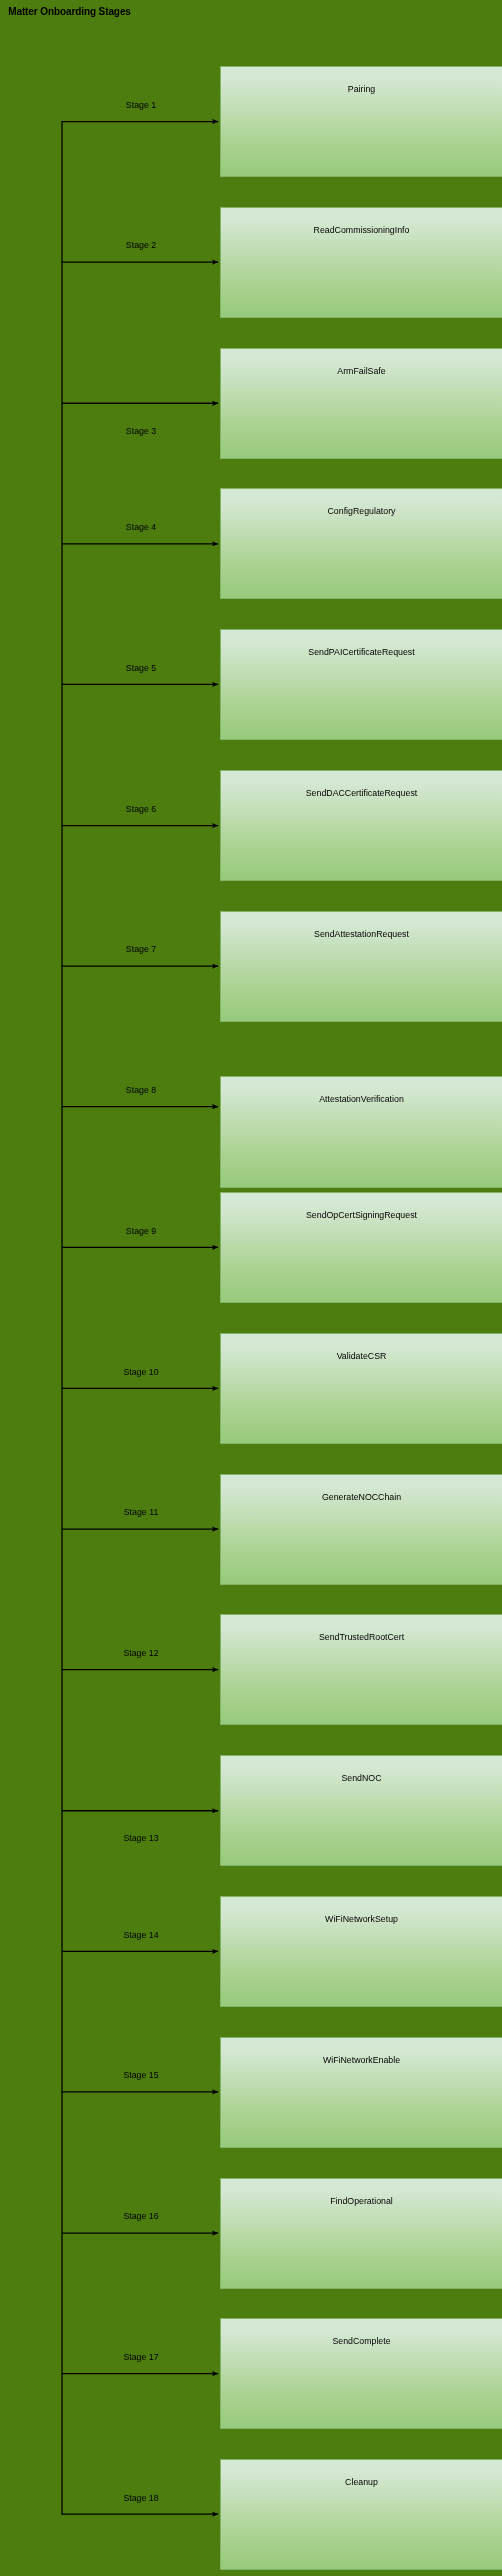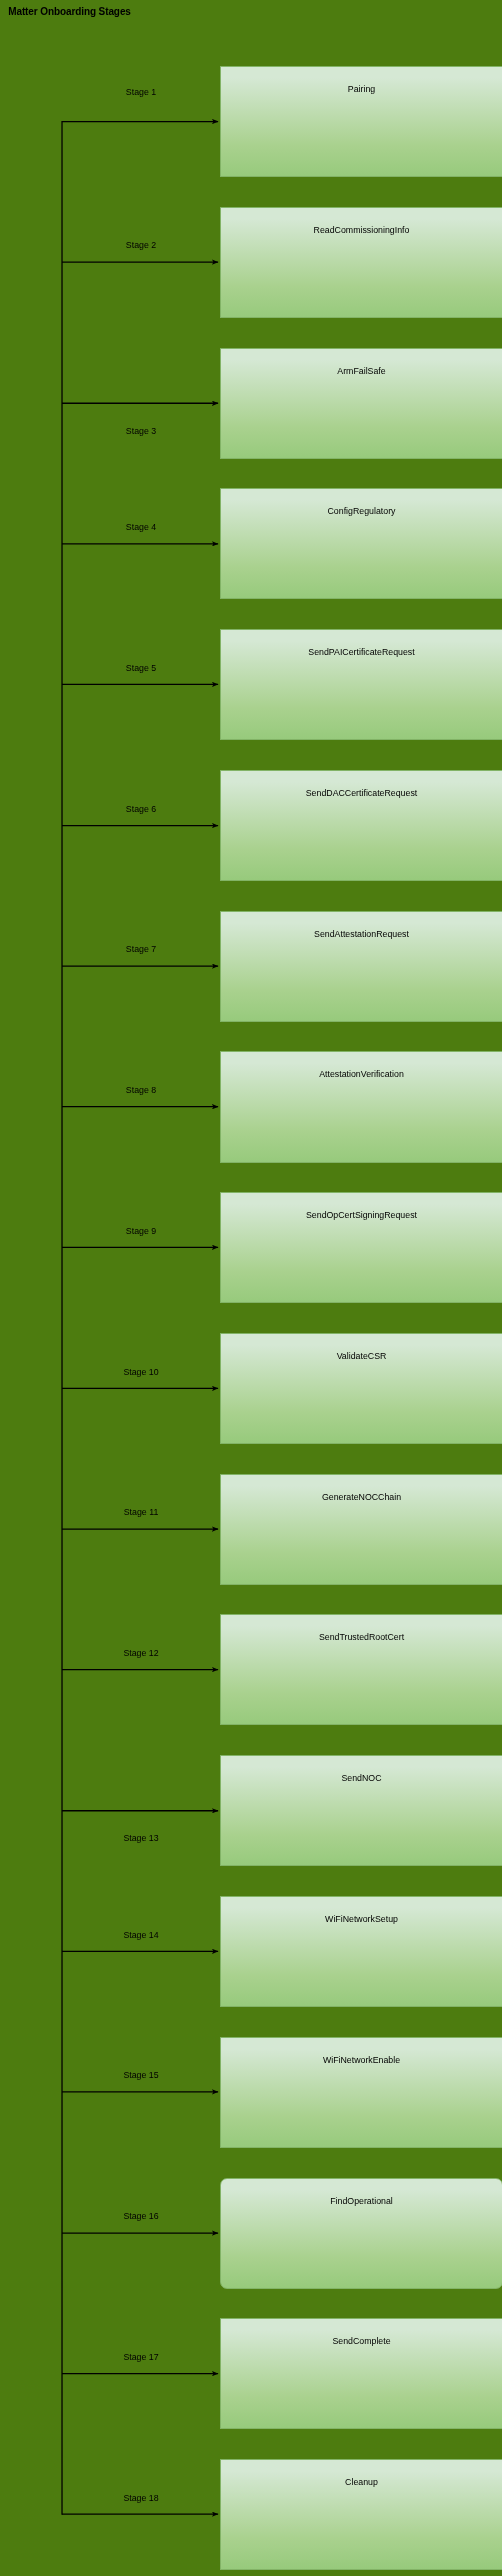--- a/index.html
+++ b/index.html
@@ -115,21 +115,21 @@
       </div>
       <div class="stage-box" style="left: 220px; top: 629px; width: 283px; height: 111px;">
         <div class="box-label">SendPAICertificateRequest</div>
       </div>
       <div class="stage-box" style="left: 220px; top: 770px; width: 283px; height: 111px;">
         <div class="box-label">SendDACCertificateRequest</div>
       </div>
       <div class="stage-box" style="left: 220px; top: 911px; width: 283px; height: 111px;">
         <div class="box-label">SendAttestationRequest</div>
       </div>
-      <div class="stage-box" style="left: 220px; top: 1051px; width: 283px; height: 112px; padding-left: 28px;">
+      <div class="stage-box" style="left: 220px; top: 1076px; width: 283px; height: 112px; padding-left: 28px;">
         <div class="box-label">AttestationVerification</div>
       </div>
       <div class="stage-box" style="left: 220px; top: 1192px; width: 283px; height: 111px;">
         <div class="box-label">SendOpCertSigningRequest</div>
       </div>
       <div class="stage-box" style="left: 220px; top: 1333px; width: 283px; height: 111px;">
         <div class="box-label">ValidateCSR</div>
       </div>
       <div class="stage-box" style="left: 220px; top: 1474px; width: 283px; height: 111px;">
         <div class="box-label">GenerateNOCChain</div>
@@ -139,32 +139,32 @@
       </div>
       <div class="stage-box" style="left: 220px; top: 1755px; width: 283px; height: 111px;">
         <div class="box-label">SendNOC</div>
       </div>
       <div class="stage-box" style="left: 220px; top: 1896px; width: 283px; height: 111px;">
         <div class="box-label">WiFiNetworkSetup</div>
       </div>
       <div class="stage-box" style="left: 220px; top: 2037px; width: 283px; height: 111px;">
         <div class="box-label">WiFiNetworkEnable</div>
       </div>
-      <div class="stage-box" style="left: 220px; top: 2178px; width: 283px; height: 111px; border-radius: 7px;">
+      <div class="stage-box" style="left: 220px; top: 2178px; width: 283px; height: 111px;">
         <div class="box-label">FindOperational</div>
       </div>
       <div class="stage-box" style="left: 220px; top: 2318px; width: 283px; height: 111px;">
         <div class="box-label">SendComplete</div>
       </div>
       <div class="stage-box" style="left: 220px; top: 2459px; width: 283px; height: 111px;">
         <div class="box-label">Cleanup</div>
       </div>
     </div>
   <div id="labels-layer">
-      <div class="edge-label" style="left: 141px; top: 87px;">Stage 1</div>
+      <div class="edge-label" style="left: 141px; top: 100px;">Stage 1</div>
       <div class="edge-label" style="left: 141px; top: 240px;">Stage 2</div>
       <div class="edge-label" style="left: 141px; top: 382px; margin-top: 44px;">Stage 3</div>
       <div class="edge-label" style="left: 141px; top: 522px;">Stage 4</div>
       <div class="edge-label" style="left: 141px; top: 663px;">Stage 5</div>
       <div class="edge-label" style="left: 141px; top: 804px;">Stage 6</div>
       <div class="edge-label" style="left: 141px; top: 944px;">Stage 7</div>
       <div class="edge-label" style="left: 141px; top: 1085px;">Stage 8</div>
       <div class="edge-label" style="left: 141px; top: 1226px;">Stage 9</div>
       <div class="edge-label" style="left: 141px; top: 1367px;">Stage 10</div>
       <div class="edge-label" style="left: 141px; top: 1507px;">Stage 11</div>

